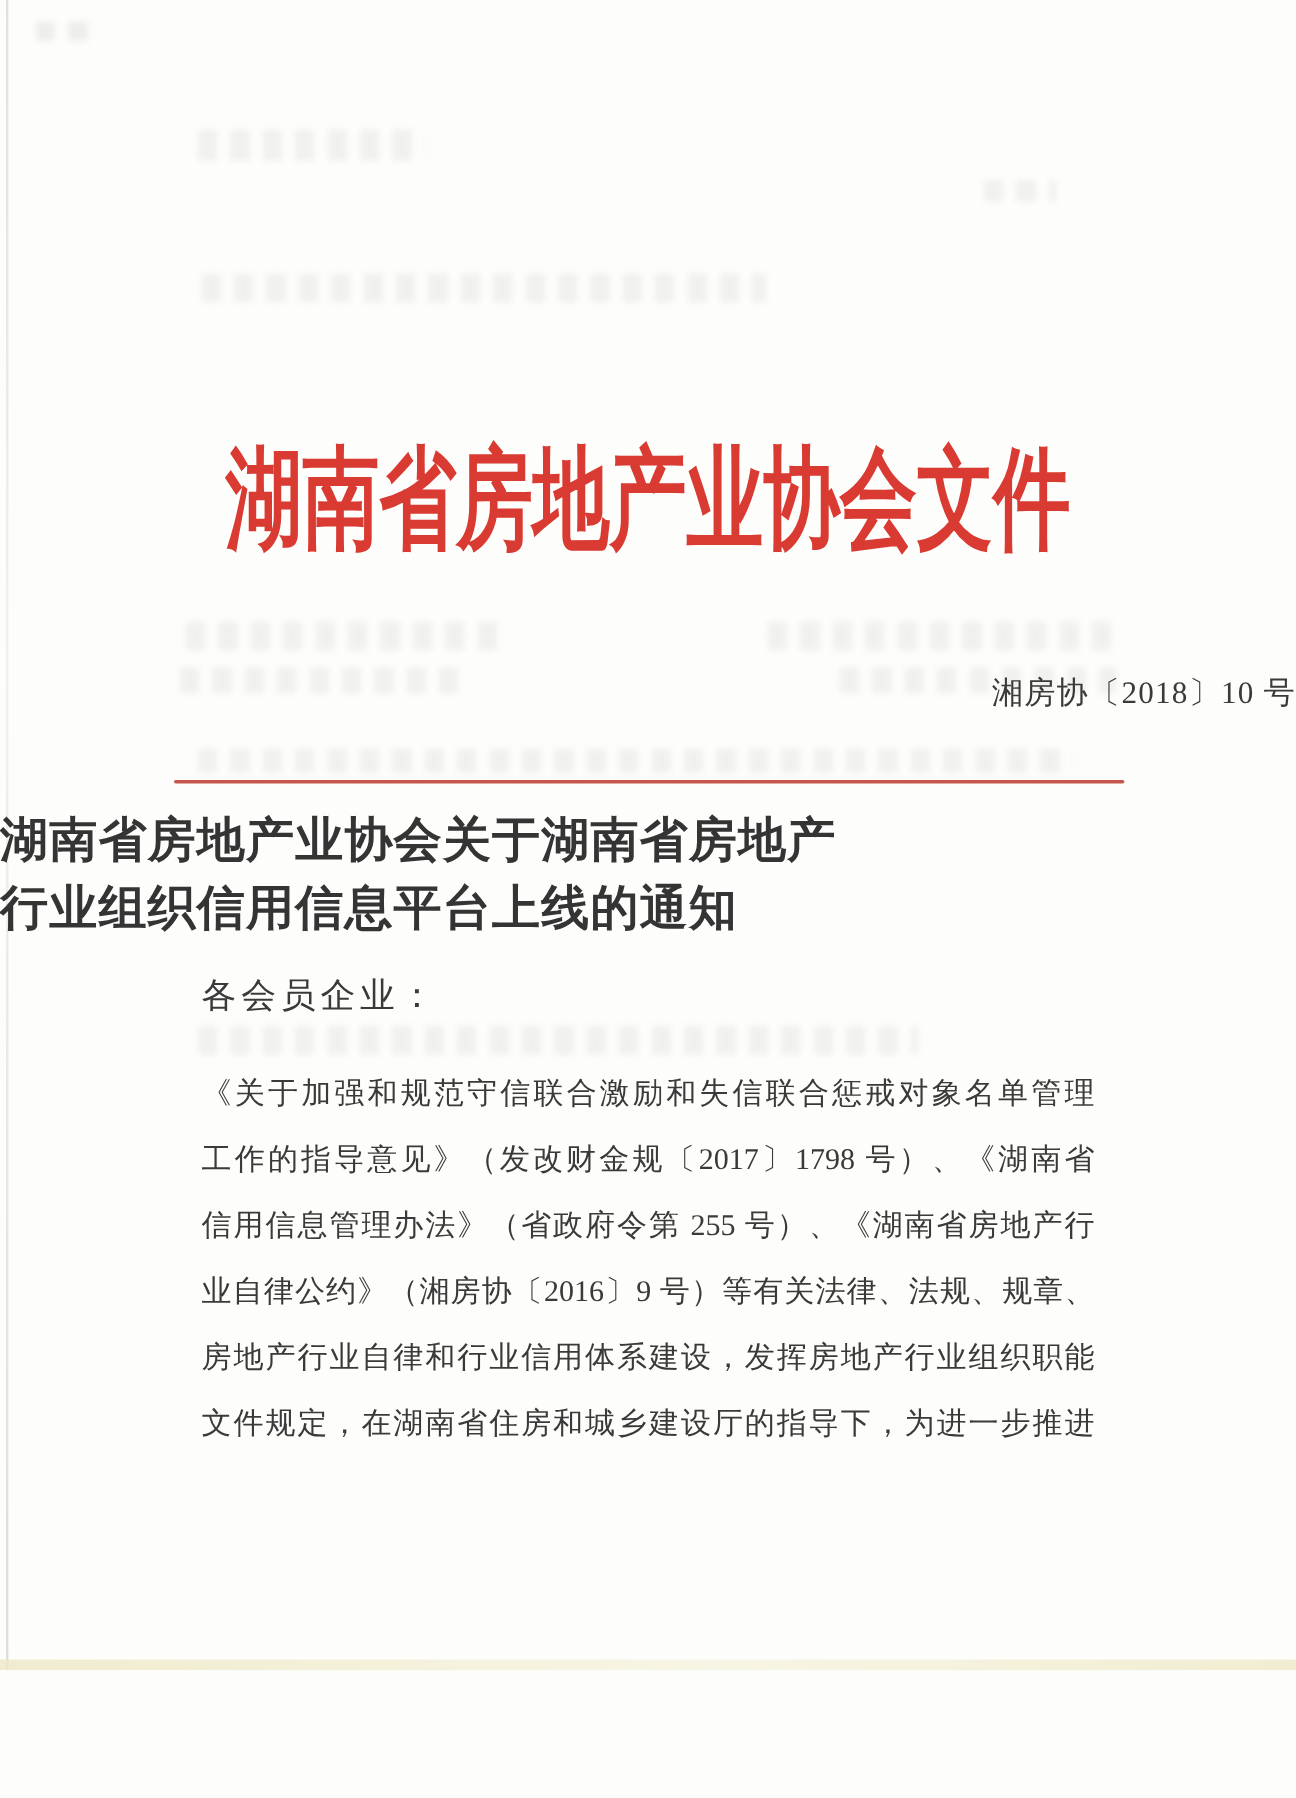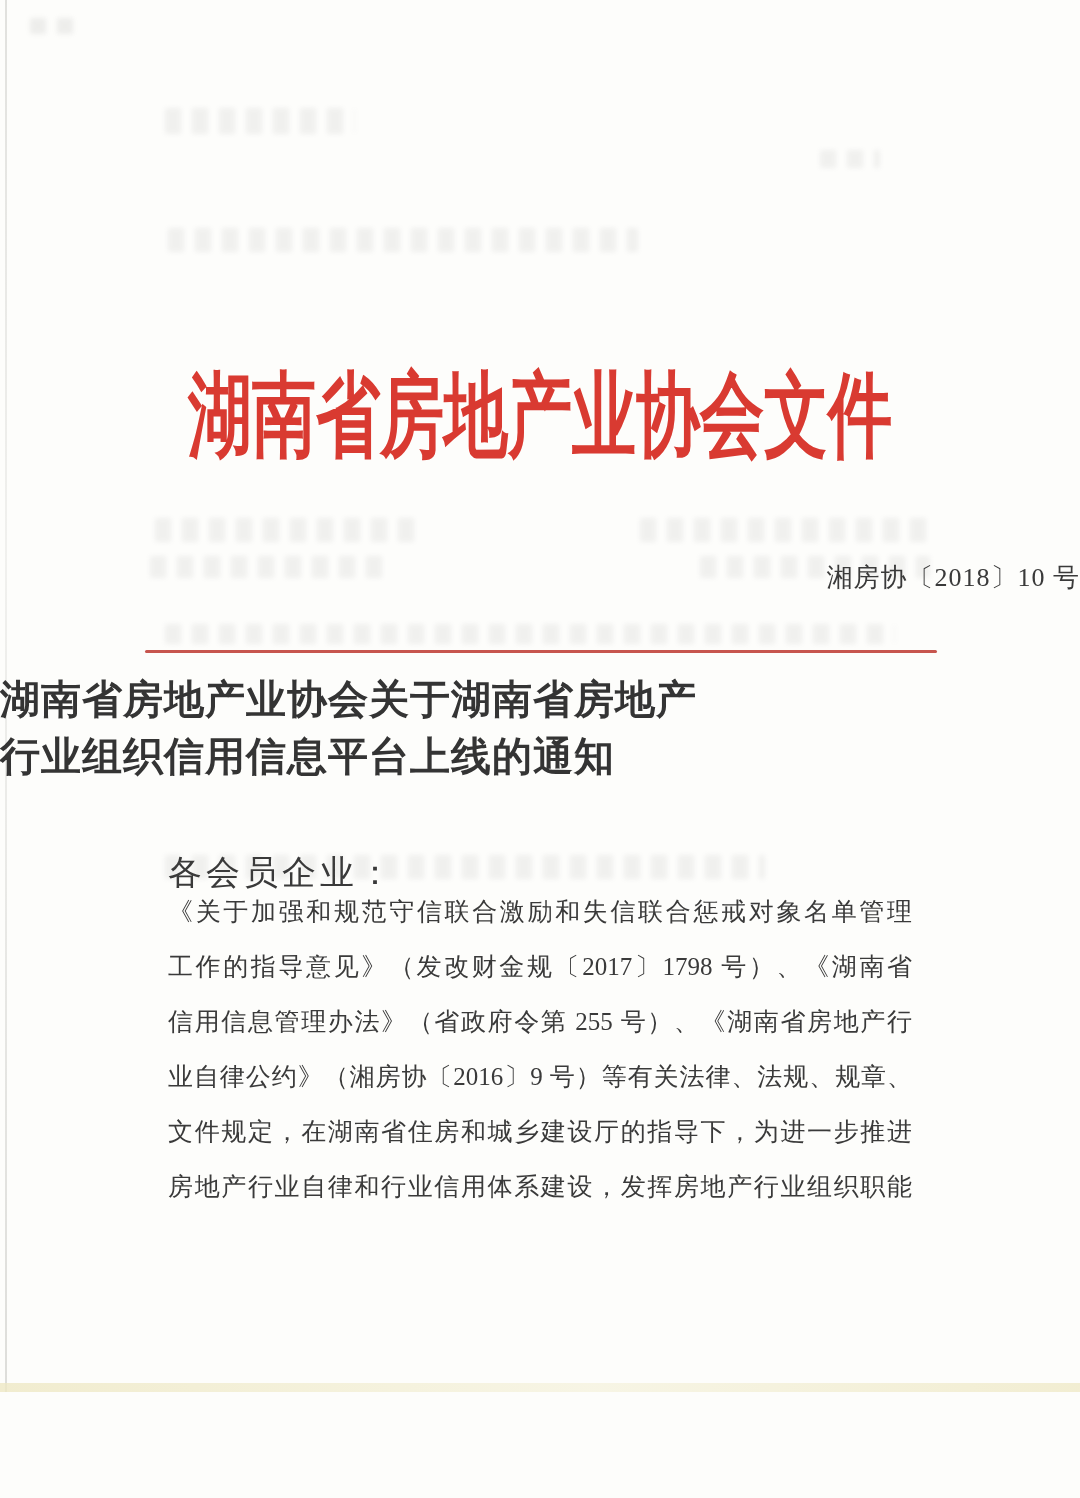--- a/index.html
+++ b/index.html
@@ -52,21 +52,21 @@
     border-radius:2px;
   }
   .title {
     position:absolute; top:671px; left:0; width:100%;
     text-align:left; font-weight:bold; font-size:40px; line-height:57px;
     letter-spacing:1px;
     color:#343434;
   }
   .salutation {
     position:absolute; top:810px; left:168px;
-    font-size:34px; line-height:40px; letter-spacing:4px;margin-top:43px;
+    font-size:29px; line-height:40px; letter-spacing:4px;
   }
   .bodytext {
     position:absolute; top:884px; left:168px; width:744px;
     font-size:25px;
   }
   .bline {
     height:55px; line-height:55px;
     text-align: justify;
     text-align-last: justify;
     overflow:hidden;
@@ -113,22 +113,22 @@
     <div>行业组织信用信息平台上线的通知</div>
   </div>
 
   <div class="salutation">各会员企业：</div>
 
   <div class="bodytext">
     <div class="bline">《关于加强和规范守信联合激励和失信联合惩戒对象名单管理</div>
     <div class="bline">工作的指导意见》（发改财金规〔2017〕1798 号）、《湖南省</div>
     <div class="bline">信用信息管理办法》（省政府令第 255 号）、《湖南省房地产行</div>
     <div class="bline">业自律公约》（湘房协〔2016〕9 号）等有关法律、法规、规章、</div>
+    <div class="bline">房地产行业自律和行业信用体系建设，发挥房地产行业组织职能</div>
     <div class="bline">文件规定，在湖南省住房和城乡建设厅的指导下，为进一步推进</div>
-    <div class="bline">房地产行业自律和行业信用体系建设，发挥房地产行业组织职能</div>
   </div>
 
   <div class="footer">
     <svg width="48" height="40" viewBox="0 0 48 40">
       <g fill="none" stroke="#d9d9d6" stroke-width="2">
         <path d="M30 15.5c0 6-6 10.5-13.5 10.5-1.6 0-3.2-.2-4.6-.6L7 28l1.6-4.2C5.7 21.9 3.5 19 3.5 15.5 3.5 9.5 9.5 5 16.5 5S30 9.5 30 15.5z"></path>
         <path d="M44.5 25.5c0 5-5 9-11 9-1.3 0-2.5-.2-3.7-.5L25.5 36l1.3-3.4c-2.3-1.6-4.3-4-4.3-7.1 0-5 5-9 11-9s11 4 11 9z"></path>
       </g>
       <g fill="#d9d9d6">
         <circle cx="12" cy="13" r="1.6"></circle>

